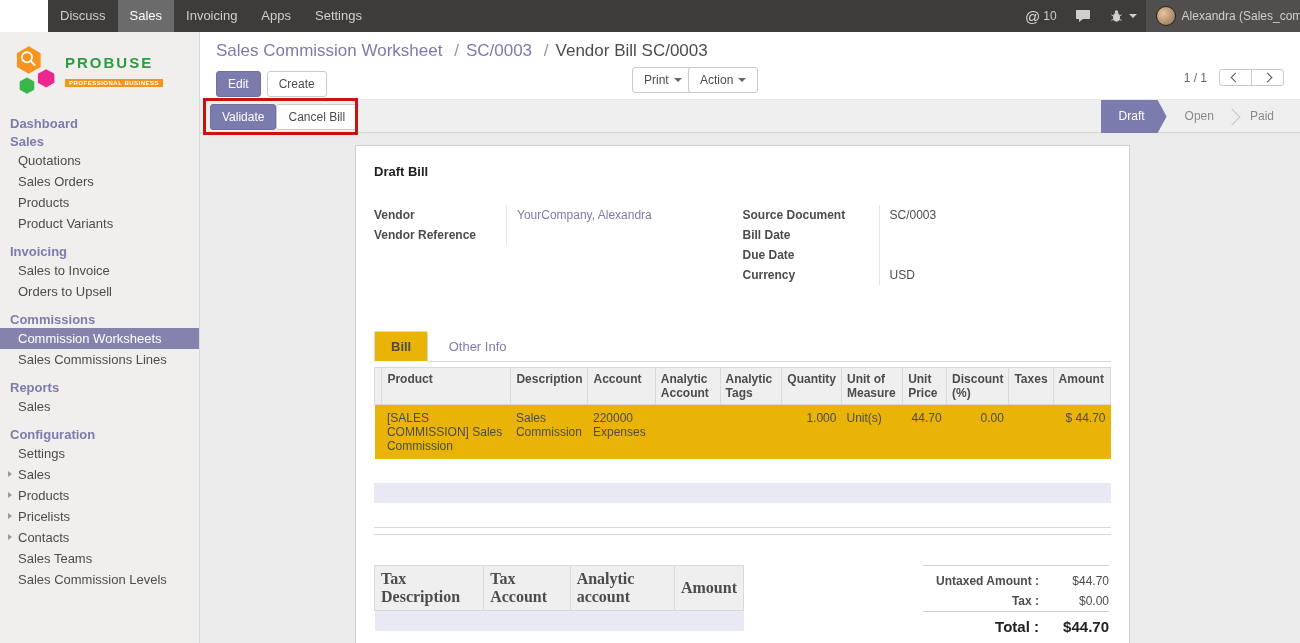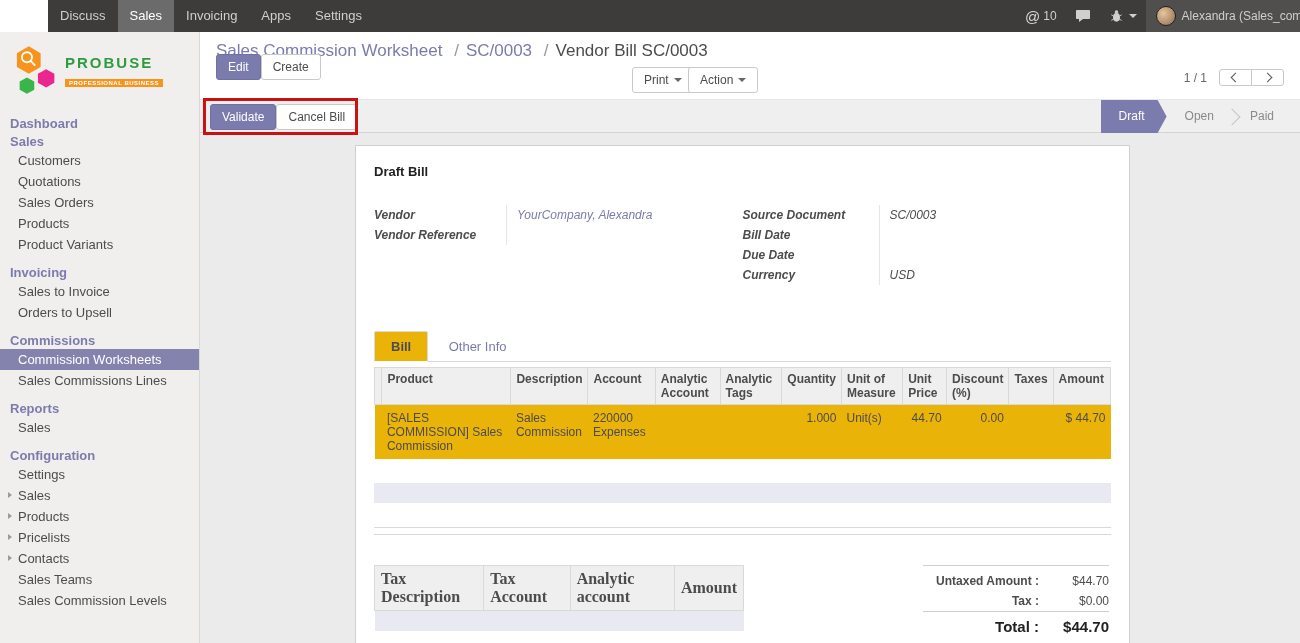--- a/index.html
+++ b/index.html
@@ -34,21 +34,21 @@
   .main { position:absolute; top:32px; left:200px; width:1100px; height:611px; background:#fff; }
 
   .control-panel { position:relative; height:67px; background:#fff; }
   .breadcrumb { position:absolute; top:9px; left:16px; font-size:17px; }
   .breadcrumb > *:not(:first-child)::before { content:"/"; color:#999; margin:0 7px; font-weight:normal; }
   .crumb-link { color:#7c7bad; cursor:pointer; text-decoration:none; }
   .crumb-current { color:#4c4c4c; }
 
   .btn { display:inline-flex; align-items:center; font-family:inherit; font-size:12px; padding:5px 11px; border:1px solid #c9c9c9; background:#fff; color:#4c4c4c; border-radius:3px; cursor:pointer; line-height:14px; }
   .btn.primary { background:#7c7bad; border-color:#7270a0; color:#fff; }
-  .cp-left-buttons { position:absolute; top:22px; left:16px; display:flex; }
+  .cp-left-buttons { position:absolute; top:39px; left:16px; display:flex; gap:6px; }
   .btn-print { position:absolute; top:35px; left:432px; }
   .btn-action { position:absolute; top:35px; left:488px; }
   .pager { position:absolute; top:37px; right:16px; display:flex; align-items:center; gap:12px; }
   .pager-text { font-size:12px; color:#666; }
   .pager-group { display:flex; }
   .pager-btn { padding:4px 12px; }
   .pager-btn:first-child { border-radius:3px 0 0 3px; margin-right:-1px; }
   .pager-btn:last-child { border-radius:0 3px 3px 0; }
   .chev { display:inline-block; width:7px; height:7px; border-top:1px solid #555; border-left:1px solid #555; }
   .chev-left { transform:rotate(-45deg); }
@@ -60,21 +60,21 @@
   .state { position:relative; line-height:33px; padding:0 18px; font-size:12px; color:#8a8a8a; cursor:pointer; }
   .state:not(.active):not(.last)::after { content:""; position:absolute; right:-6px; top:11px; width:11px; height:11px; border-top:1px solid #c6c6c6; border-right:1px solid #c6c6c6; transform:rotate(45deg); }
   .state.active { background:#7c7bad; color:#fff; padding-right:22px; clip-path:polygon(0 0, calc(100% - 9px) 0, 100% 50%, calc(100% - 9px) 100%, 0 100%); }
 
   .content { position:absolute; top:101px; left:0; width:1100px; height:510px; background:#ebebeb; overflow:hidden; }
   .sheet { margin:12px 0 0 155px; width:775px; min-height:520px; background:#fff; border:1px solid #d0d0d0; padding:18px; }
 
   .sheet-title { font-size:13px; font-weight:bold; color:#222; }
 
   .fields { display:flex; margin-top:26px; }
-  .fields .col { width:50%;font-style:italic; }
+  .fields .col { width:50%; }
   .frow { display:flex; }
   .frow label { width:132px; font-size:12px; font-weight:bold; color:#4c4c4c; padding:3px 0; }
   .col.right .frow label { width:136px; }
   .fval { flex:1; border-left:1px solid #e6e6e6; padding:3px 0 3px 10px; font-size:12px; min-height:19px; margin-right:28px; }
   .col.right .fval { border-left:1px solid #e6e6e6; margin-right:4px; }
   .link { color:#7c7bad; cursor:pointer; text-decoration:none; }
 
   .tabs { margin-top:46px; border-bottom:1px solid #d9d9d9; }
   .tab { display:inline-block; font-size:13px; padding:7px 16px; color:#7c7bad; cursor:pointer; }
   .tab.active { background:#eab308; border:1px solid #d9d9d9; border-bottom:1px solid #fff; margin-bottom:-1px; color:#4c4c4c; border-radius:2px 2px 0 0;font-weight:bold; }
@@ -155,21 +155,20 @@
         <polygon points="12,35 20,39.5 20,48.5 12,53 4,48.5 4,39.5" fill="#39b54a"></polygon>
       </svg>
       <div>
         <div class="brand-name">PROBUSE</div>
         <div class="brand-tagline">PROFESSIONAL BUSINESS</div>
       </div>
     </div>
     <nav>
       <div class="sec-heading">Dashboard</div>
       <div class="sec-heading tight">Sales</div>
-      <a class="side-item">Customers</a>
       <a class="side-item">Quotations</a>
       <a class="side-item">Sales Orders</a>
       <a class="side-item">Products</a>
       <a class="side-item">Product Variants</a>
 
       <div class="sec-heading">Invoicing</div>
       <a class="side-item">Sales to Invoice</a>
       <a class="side-item">Orders to Upsell</a>
 
       <div class="sec-heading">Commissions</div>

